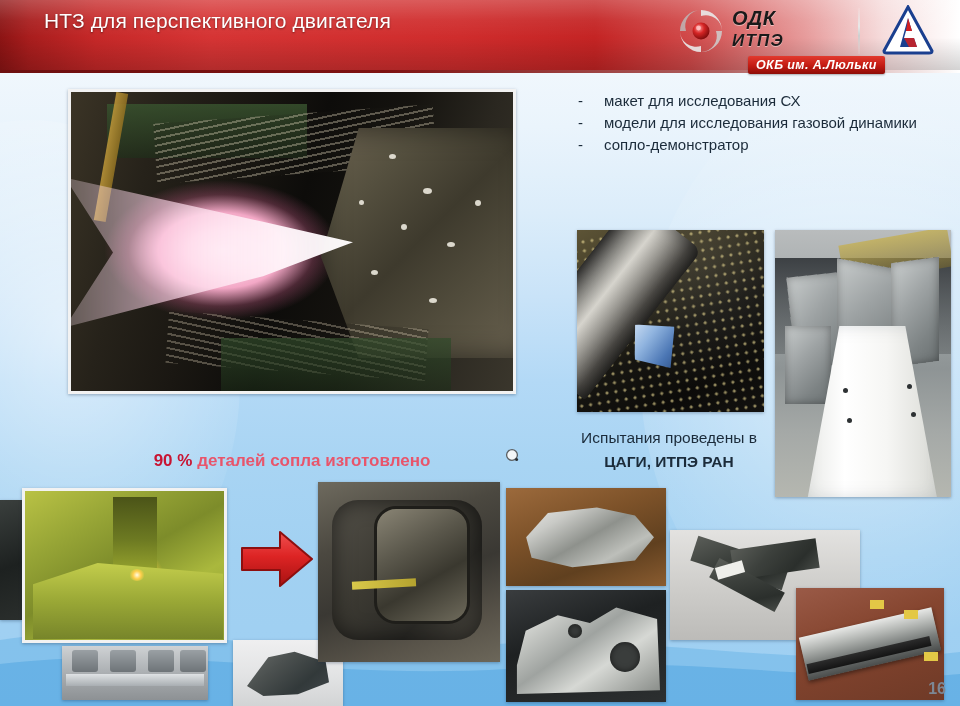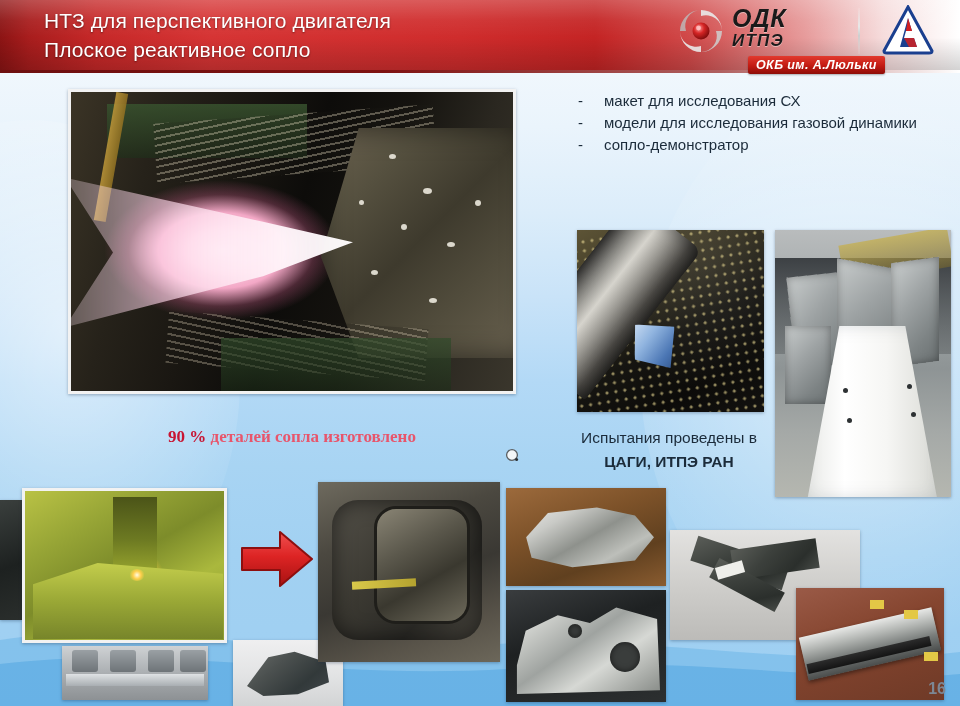--- a/index.html
+++ b/index.html
@@ -105,21 +105,21 @@
   .odk-spiral {
     position: absolute; left: 8px; top: 6px;
     width: 46px; height: 46px;
   }
   .odk-words {
     position: absolute; left: 62px; top: 3px;
     width: 108px; height: 56px;
     color: #1a1a1a;
   }
   .odk-main {
-    font-size: 25px; font-weight: bold; font-style: italic;
+    font-size: 20px; font-weight: bold; font-style: italic;
     letter-spacing: 0.5px; line-height: 26px;
     text-shadow: 0 1px 0 rgba(255,255,255,0.45);
   }
   .odk-sub {
     font-size: 17px; font-weight: bold; font-style: italic;
     letter-spacing: 1.2px; line-height: 20px;
     text-shadow: 0 1px 0 rgba(255,255,255,0.45);
   }
   .logo-divider {
     position: absolute; left: 188px; top: 6px;
@@ -428,28 +428,27 @@
     padding-left: 34px;
     margin-bottom: 1px;
     line-height: 21px;
   }
   .coop-list li .dash {
     position: absolute; left: 8px; top: 0;
   }
 
   .caption-90 {
     position: absolute;
-    left: 112px; top: 424px;
+    left: 112px; top: 448px;
     width: 360px;
     text-align: center;
     font-size: 17px;
     line-height: 26px;
     color: #e8556b;
     font-weight: 600;
-    font-family: Liberation Serif, serif;
   }
   .caption-90 .pct {
     color: #c81432;
     font-weight: bold;
   }
 
   .caption-tests {
     position: absolute;
     left: 554px; top: 426px;
     width: 230px;
@@ -513,21 +512,20 @@
     <path d="M0,78 C170,58 330,96 520,82 C700,68 840,100 960,88 L960,120 L0,120 Z" fill="#4ea3e0" opacity="0.5"></path>
   </svg>
 
   <div class="header">
     <div class="header-sheen"></div>
   </div>
   <div class="header-underline"></div>
 
   <div class="slide-title">
     <span class="t-line">НТЗ для перспективного двигателя</span>
-    <span class="t-line">Плоское реактивное сопло</span>
   </div>
 
   <div class="logo-block">
     <svg class="odk-spiral" viewBox="0 0 46 46">
       <defs>
         <radialGradient id="sph" cx="38%" cy="34%" r="68%">
           <stop offset="0%" stop-color="#ff9b9b"></stop>
           <stop offset="45%" stop-color="#d62525"></stop>
           <stop offset="100%" stop-color="#7d0c0c"></stop>
         </radialGradient>

